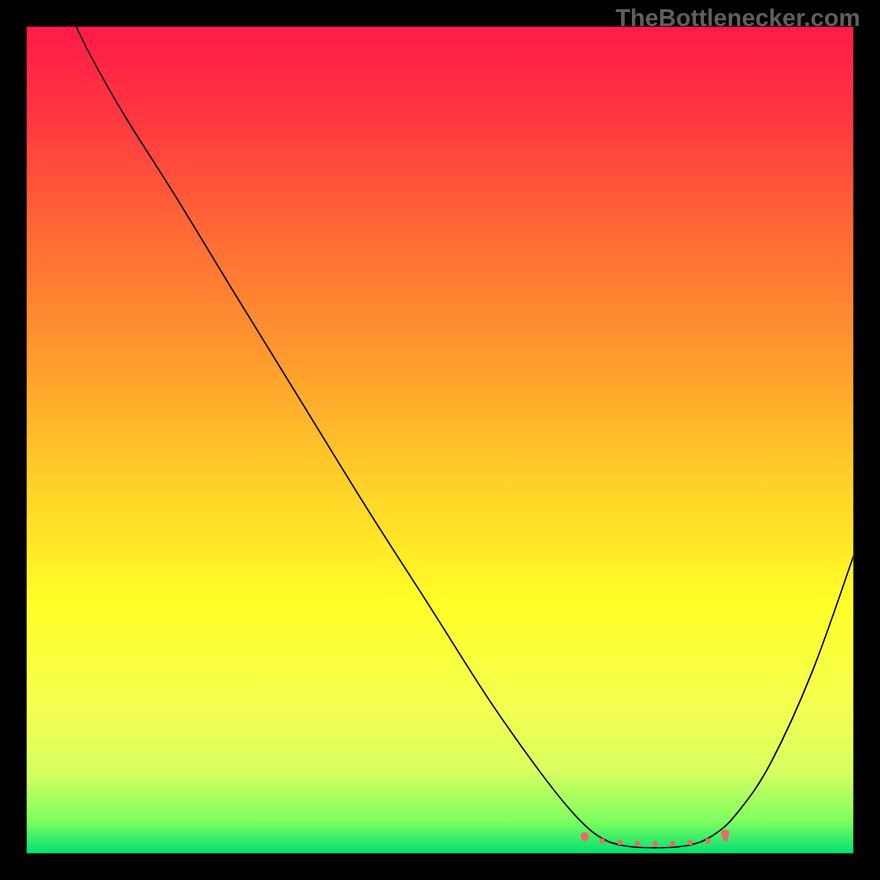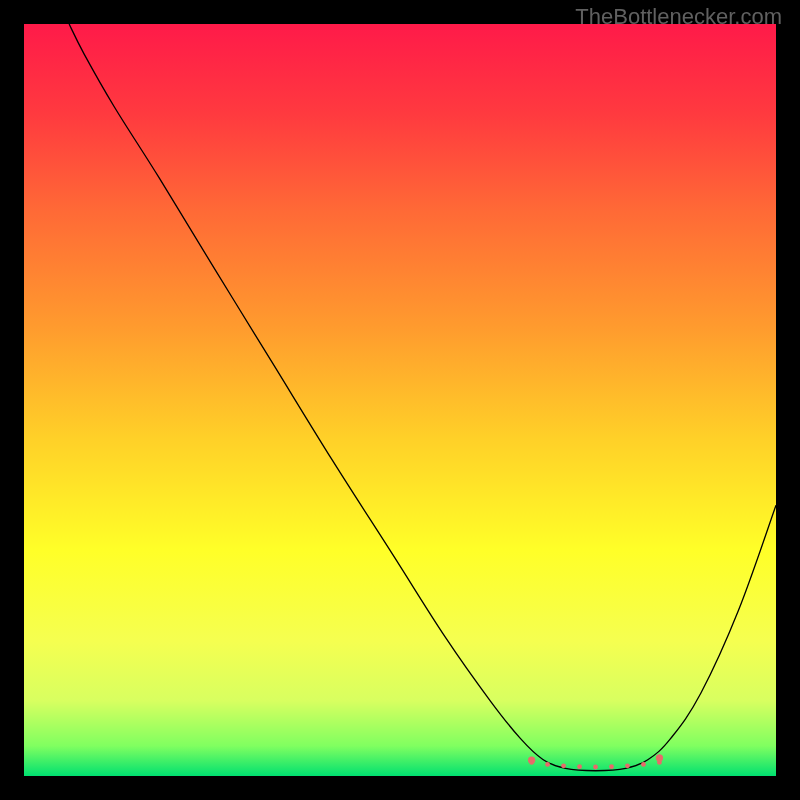--- a/index.html
+++ b/index.html
@@ -1,18 +1,18 @@
 <!DOCTYPE html>
 <html><head>
 <meta charset="utf-8">
 <style>
   * { margin: 0; padding: 0; box-sizing: border-box; }
   body { width: 800px; height: 800px; background: #000; overflow: hidden; position: relative; }
   .container { width: 800px; height: 800px; position: relative; }
-  .attribution { position: absolute; top: 4px; right: 18px; color: #606060; font-family: Arial, sans-serif; font-size: 22px; font-weight: normal; z-index: 10; }
+  .attribution { position: absolute; top: 4px; right: 18px; color: #606060; font-family: Arial, sans-serif; font-size: 22px; font-weight: bold; z-index: 10; }
   .plot { position: absolute; left: 24px; top: 24px; width: 752px; height: 752px; }
   .plot svg { width: 100%; height: 100%; display: block; }
 </style>
 </head>
 <body>
 
 <div class="container">
   <div class="attribution">TheBottlenecker.com</div>
   <div class="plot">
     <svg viewBox="0 0 752 752" preserveAspectRatio="none">

